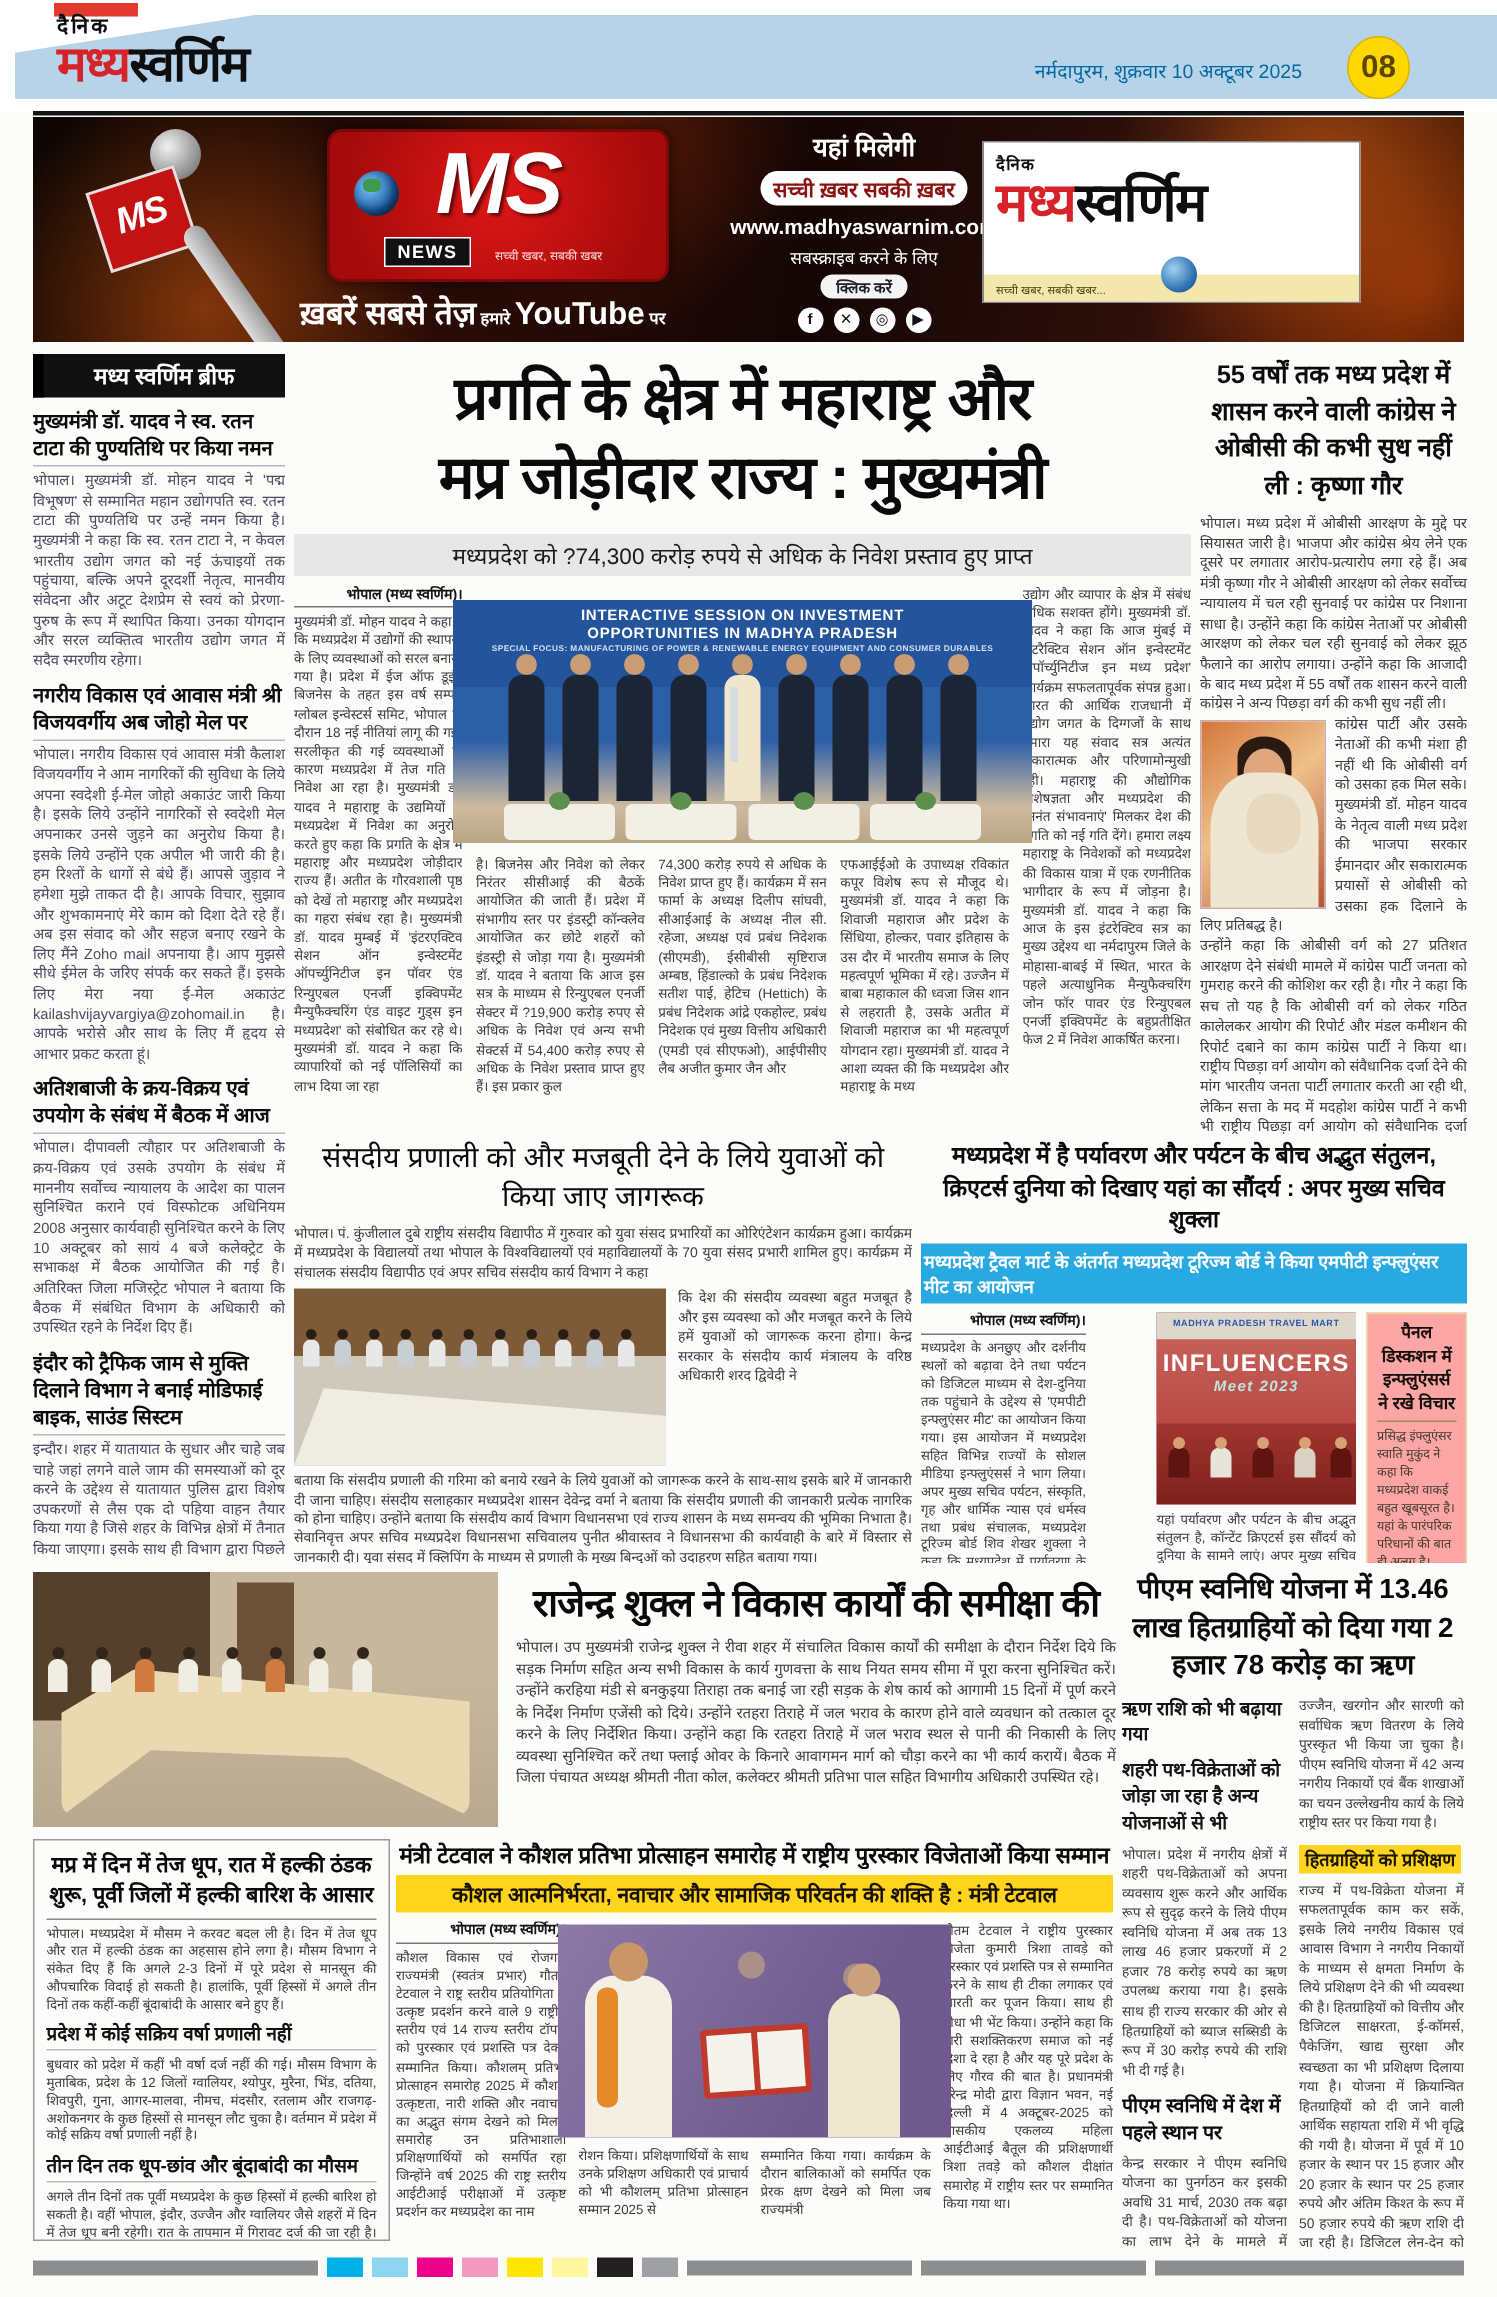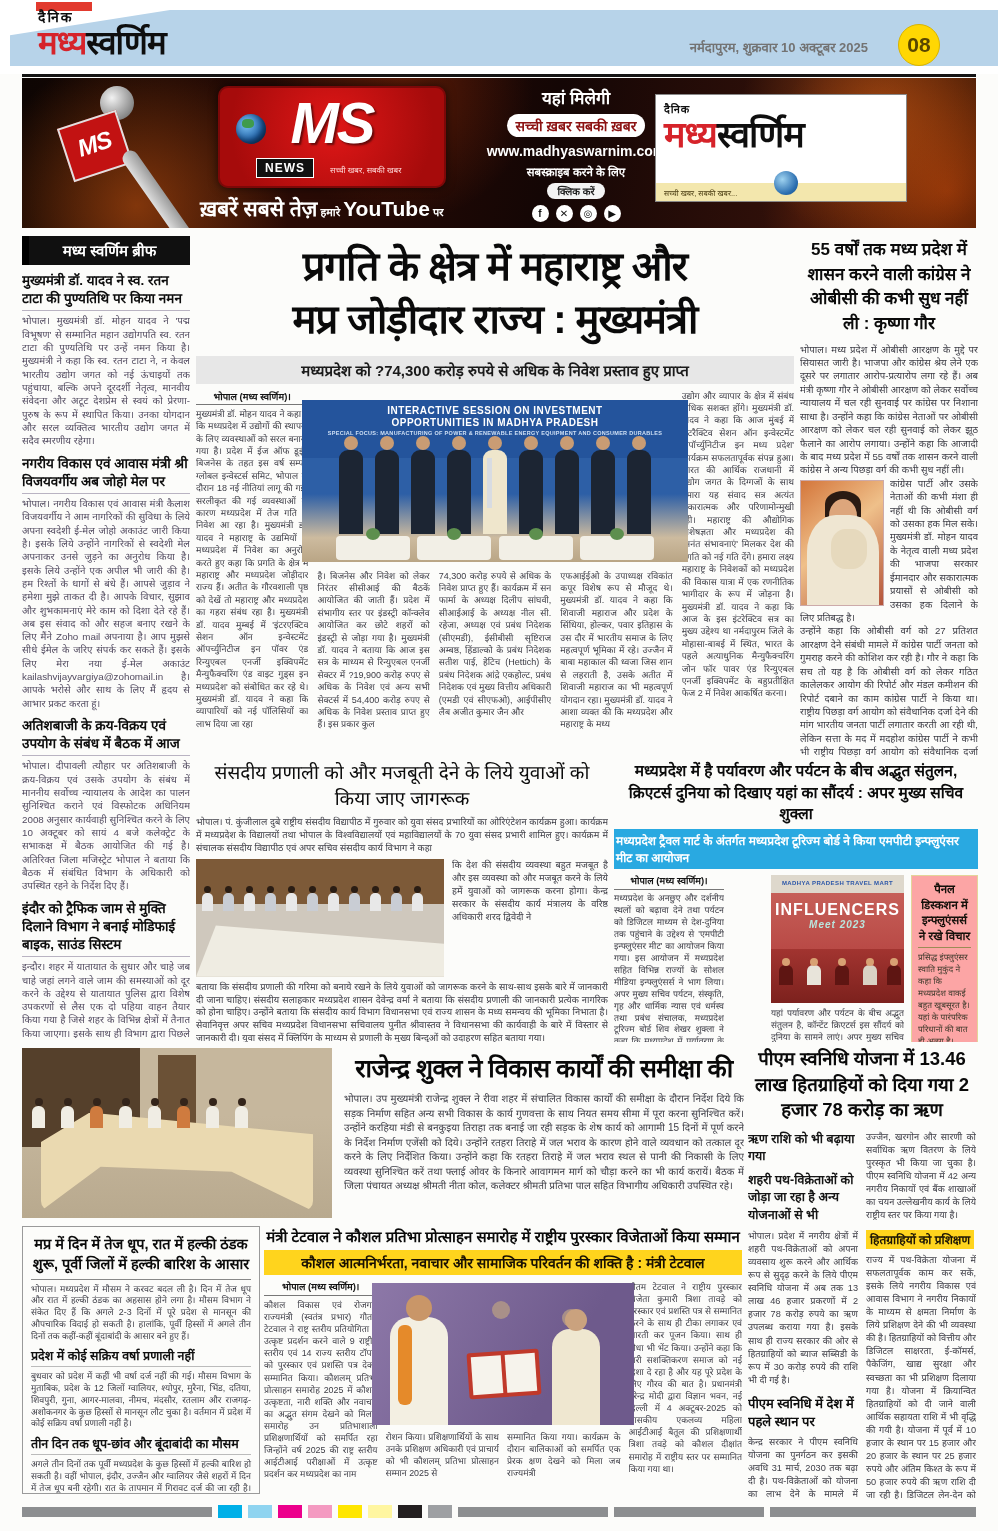--- a/index.html
+++ b/index.html
@@ -10,21 +10,21 @@
 
   
   .masthead { position:absolute; left:0; top:0; width:998px; height:74px; background:#fff; }
   .mast-band { position:absolute; left:10px; top:10px; right:0; height:56px; background:#b7d3e9;
                clip-path:polygon(160px 0,100% 0,100% 100%,0 100%,0 45%); }
   .mast-redtab { position:absolute; left:36px; top:2px; width:56px; height:9px; background:#e23a2e; }
   .mast-logo { position:absolute; left:38px; top:10px; line-height:1; }
   .mast-logo .sm { font-size:14px; font-weight:bold; color:#0e0e0e; letter-spacing:2px; }
   .mast-logo .big { font-size:33px; font-weight:900; letter-spacing:-1px; margin-top:2px; }
   .red { color:#d6232a; } .blk { color:#0e0e0e; }
-  .mast-date { position:absolute; right:130px; top:38px; font-size:13px; font-weight:bold; color:#737373; }
+  .mast-date { position:absolute; right:130px; top:38px; font-size:13px; font-weight:normal; color:#0369a1; }
   .mast-page { position:absolute; right:58px; top:24px; width:42px; height:42px; border-radius:50%;
                background:#ffd703; display:flex; align-items:center; justify-content:center;
                font-size:21px; font-weight:900; color:#594600; border:1px solid #d9b400; }
   .rule { position:absolute; left:22px; top:74px; width:954px; height:3px; background:#141414; }
 
   
   .banner { position:absolute; left:22px; top:78px; width:954px; height:150px; overflow:hidden;
     background:
       radial-gradient(circle at 12% 85%, rgba(255,110,20,.45), transparent 18%),
       radial-gradient(circle at 90% 20%, rgba(255,120,25,.4), transparent 16%),
@@ -48,21 +48,21 @@
                    box-shadow:inset -3px -3px 6px rgba(0,0,0,.5); }
   .mslogo .globe::after { content:""; position:absolute; left:6px; top:5px; width:12px; height:9px; border-radius:40%; background:#3f9b4c; }
   .mslogo .newsbadge { position:absolute; left:36px; bottom:8px; background:#111; color:#fff; font-size:12px;
                        font-weight:900; padding:2px 8px; border:1px solid #fff; letter-spacing:1px; }
   .mslogo .newstag { position:absolute; left:110px; bottom:11px; font-size:8px; color:#ffd9d9; }
   .bn-center { position:absolute; left:448px; top:8px; width:212px; text-align:center; color:#fff; }
   .bn-line1 { font-size:17px; font-weight:900; }
   .bn-pill { margin:5px auto 0; background:#fff; color:#8c1212; font-size:14px; font-weight:900;
              border-radius:12px; padding:2px 8px; width:fit-content; }
   .bn-web { margin-top:6px; font-size:14px; font-weight:900; }
-  .bn-sub { margin-top:5px; font-size:11.5px; font-weight:bold; }
+  .bn-sub { margin-top:5px; font-size:11.5px; font-weight:normal; }
   .bn-click { margin:4px auto 0; background:#f4f4f4; color:#222; font-size:10px; font-weight:bold;
               border-radius:9px; padding:1px 10px; width:fit-content; }
   .bn-social { margin-top:6px; display:flex; justify-content:center; gap:7px; }
   .bn-social span { width:17px; height:17px; border-radius:50%; background:#fff; color:#111;
                     font-size:10px; font-weight:900; display:flex; align-items:center; justify-content:center; }
   .bn-yt { position:absolute; left:178px; top:116px; color:#fff; white-space:nowrap; }
   .bn-yt b { font-size:21px; font-weight:900; }
   .bn-yt i { font-size:11px; font-style:normal; font-weight:bold; margin:0 3px; }
   .bn-card { position:absolute; left:633px; top:16px; width:252px; height:108px; background:#fff;
              border:1px solid #888; padding:6px 8px 0; }
@@ -78,26 +78,26 @@
   .brief-head { background:#101010; color:#fff; font-size:15px; font-weight:900; text-align:center;
                 padding:4px 0 5px; margin-bottom:6px; border-left:7px solid #000; }
   .brief h3 { font-size:13.5px; font-weight:900; color:#0d0d0d; line-height:1.35; margin:7px 0 3px;
               padding-bottom:2px; border-bottom:1px solid #b9b3c2; }
   .brief p { font-size:9.8px; color:#524b60; line-height:1.36; }
 
   
   .lead { position:absolute; left:196px; top:240px; width:598px; height:518px; overflow:hidden; }
   .lead-hl { text-align:center; font-weight:900; color:#0a0a0a; font-size:40px; line-height:1.32;
              letter-spacing:-1px; white-space:nowrap; }
-  .lead-strap { margin-top:10px; background:#e7e7e7; font-size:15px; font-weight:700; color:#1a1a1a;
+  .lead-strap { margin-top:10px; background:#e7e7e7; font-size:15px; font-weight:400; color:#1a1a1a;
                 text-align:center; padding:4px 0; }
   .lead-body { position:relative; margin-top:6px; height:358px; display:flex; gap:9px; }
   .lead-body .col { flex:1 1 0; font-size:9px; line-height:1.38; color:#3c3c45; overflow:hidden; }
   .lead-body .col.pad { padding-top:180px; }
-  .dateline { display:block; text-align:center; font-weight:900; color:#141414; font-size:9.5px;
+  .dateline { display:block; text-align:right; font-weight:900; color:#141414; font-size:9.5px;
               border-bottom:1px solid #777; margin-bottom:3px; padding-bottom:1px; }
   .lead-photo { position:absolute; left:106px; top:10px; width:386px; height:162px; overflow:hidden;
                 background:linear-gradient(#24549c 0 36%, #2d5fa6 36% 58%, #cdbb9f 85%, #b9a585); }
   .lp-band { padding-top:5px; text-align:center; color:#fff; font-weight:900; font-size:10px; line-height:1.25; letter-spacing:.5px; }
   .lp-band .sub { font-size:5.5px; font-weight:bold; color:#cfe0f5; letter-spacing:.3px; }
   .lp-people { position:absolute; left:0; right:0; bottom:28px; display:flex; justify-content:center; gap:12px; align-items:flex-end; }
   .lp-people span { position:relative; width:24px; height:84px; border-radius:9px 9px 0 0; background:#1c2533; }
   .lp-people span::before { content:""; position:absolute; left:50%; top:-14px; transform:translateX(-50%);
                             width:14px; height:14px; border-radius:50%; background:#c99c74; }
   .lp-people span:nth-child(5) { background:#efe6cc; }

